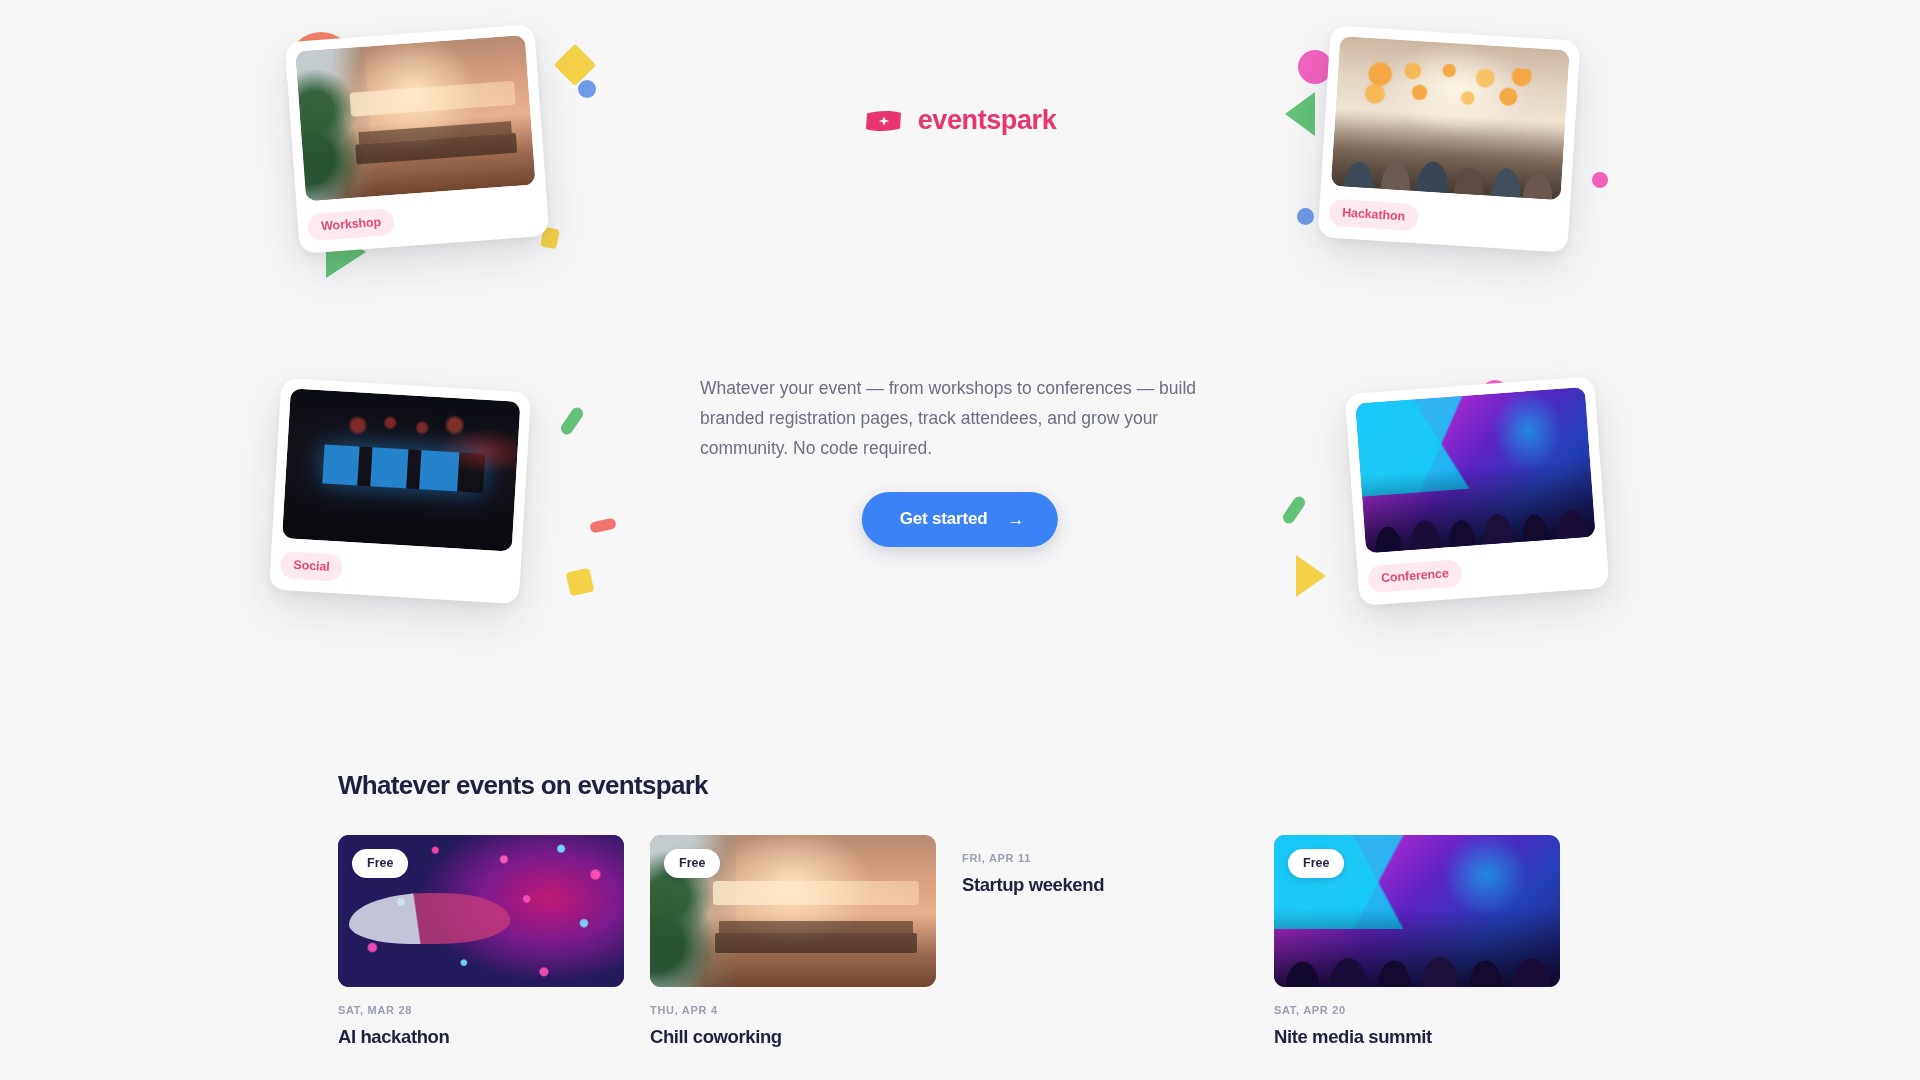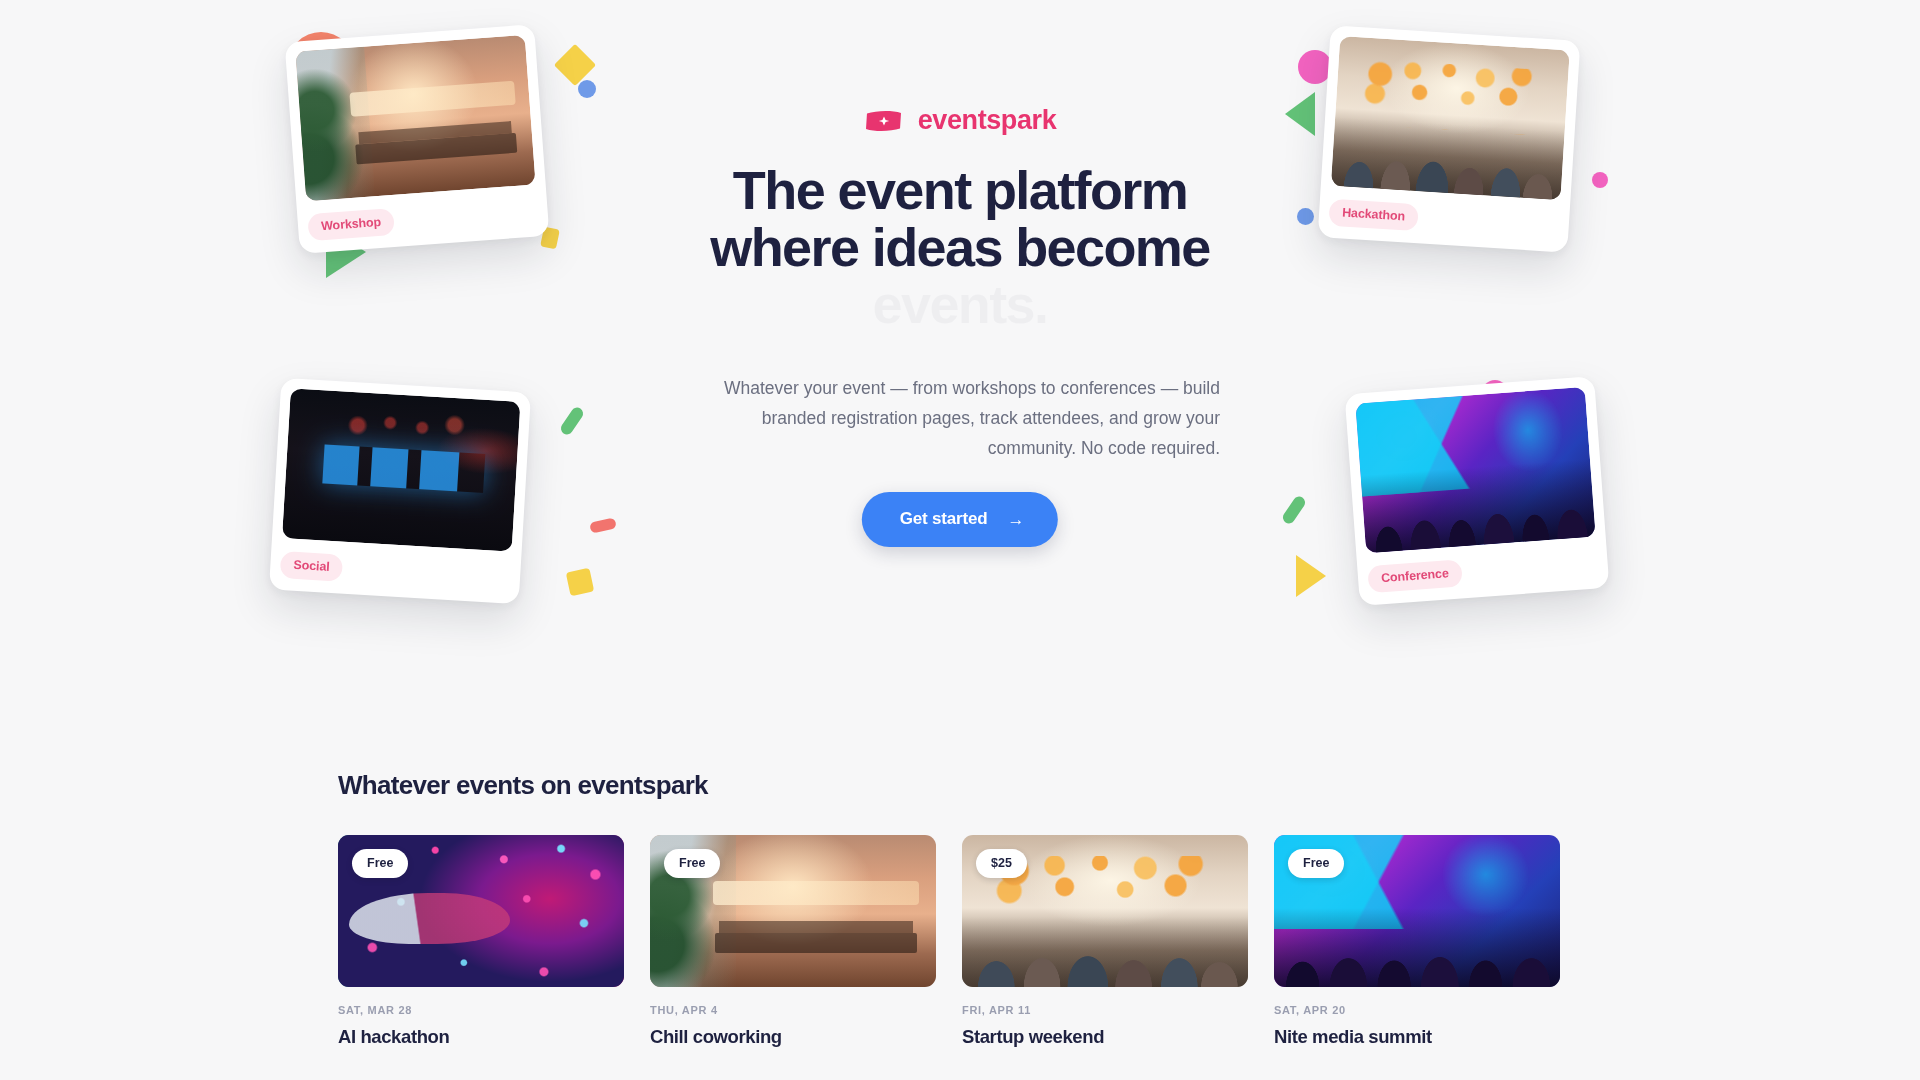--- a/index.html
+++ b/index.html
@@ -29,21 +29,21 @@
     position: absolute; left: 50%; transform: translateX(-50%);
     top: 162px; width: 620px; text-align: center;
     font-size: 54px; line-height: 57px; font-weight: 700;
     color: #1e2140; letter-spacing: -1.6px;
   }
   .headline .line { display: block; white-space: nowrap; }
   .headline .ghost { color: #1e2140; opacity: 0.035; }
 
   .subhead {
     position: absolute; left: 50%; transform: translateX(-50%);
-    top: 373px; width: 520px; text-align: right;
+    top: 373px; width: 520px; text-align: left;
     font-size: 17.5px; line-height: 30px; color: #6b6f80;
   }
 
   .cta {
     position: absolute; left: 50%; transform: translateX(-50%);
     top: 492px;
     display: inline-flex; align-items: center; gap: 20px;
     background: #3b82f6; color: #fff;
     border: none; border-radius: 40px;
     padding: 17px 34px 18px 38px;
@@ -282,25 +282,20 @@
     <div class="brand">
       <span class="brand-mark">
         <svg width="40" height="28" viewBox="0 0 40 28" aria-hidden="true">
           <path d="M3 6.5 C12 3.5 28 3 37 6 L36 21.5 C27 24.5 11 25 2 22 Z" fill="#e8346f"></path>
           <path d="M20 9.5 L21.6 13.1 L25.2 14 L21.6 14.9 L20 18.5 L18.4 14.9 L14.8 14 L18.4 13.1 Z" fill="#ffffff"></path>
         </svg>
       </span>
       <span class="brand-name">eventspark</span>
     </div>
 
-    <h1 class="headline">
-      <span class="line">The event platform</span>
-      <span class="line">where ideas become</span>
-      <span class="line ghost">events.</span>
-    </h1>
 
     <p class="subhead">Whatever your event — from workshops to conferences — build branded registration pages, track attendees, and grow your community. No code required.</p>
 
     <button class="cta">
       <span>Get started</span>
       <span class="arrow">→</span>
     </button>
 
     <div class="fcard" id="card-workshop">
       <div class="thumb">
@@ -356,24 +351,20 @@
       <div class="ecard">
         <div class="ethumb">
           <span class="price-badge">Free</span>
           <div class="ph ph-cowork"></div>
         </div>
         <div class="edate">THU, APR 4</div>
         <div class="etitle">Chill coworking</div>
       </div>
 
       <div class="ecard">
-        <div class="ethumb">
-          <span class="price-badge">$25</span>
-          <div class="ph ph-sticky"></div>
-        </div>
         <div class="edate">FRI, APR 11</div>
         <div class="etitle">Startup weekend</div>
       </div>
 
       <div class="ecard">
         <div class="ethumb">
           <span class="price-badge">Free</span>
           <div class="ph ph-summit"></div>
         </div>
         <div class="edate">SAT, APR 20</div>

